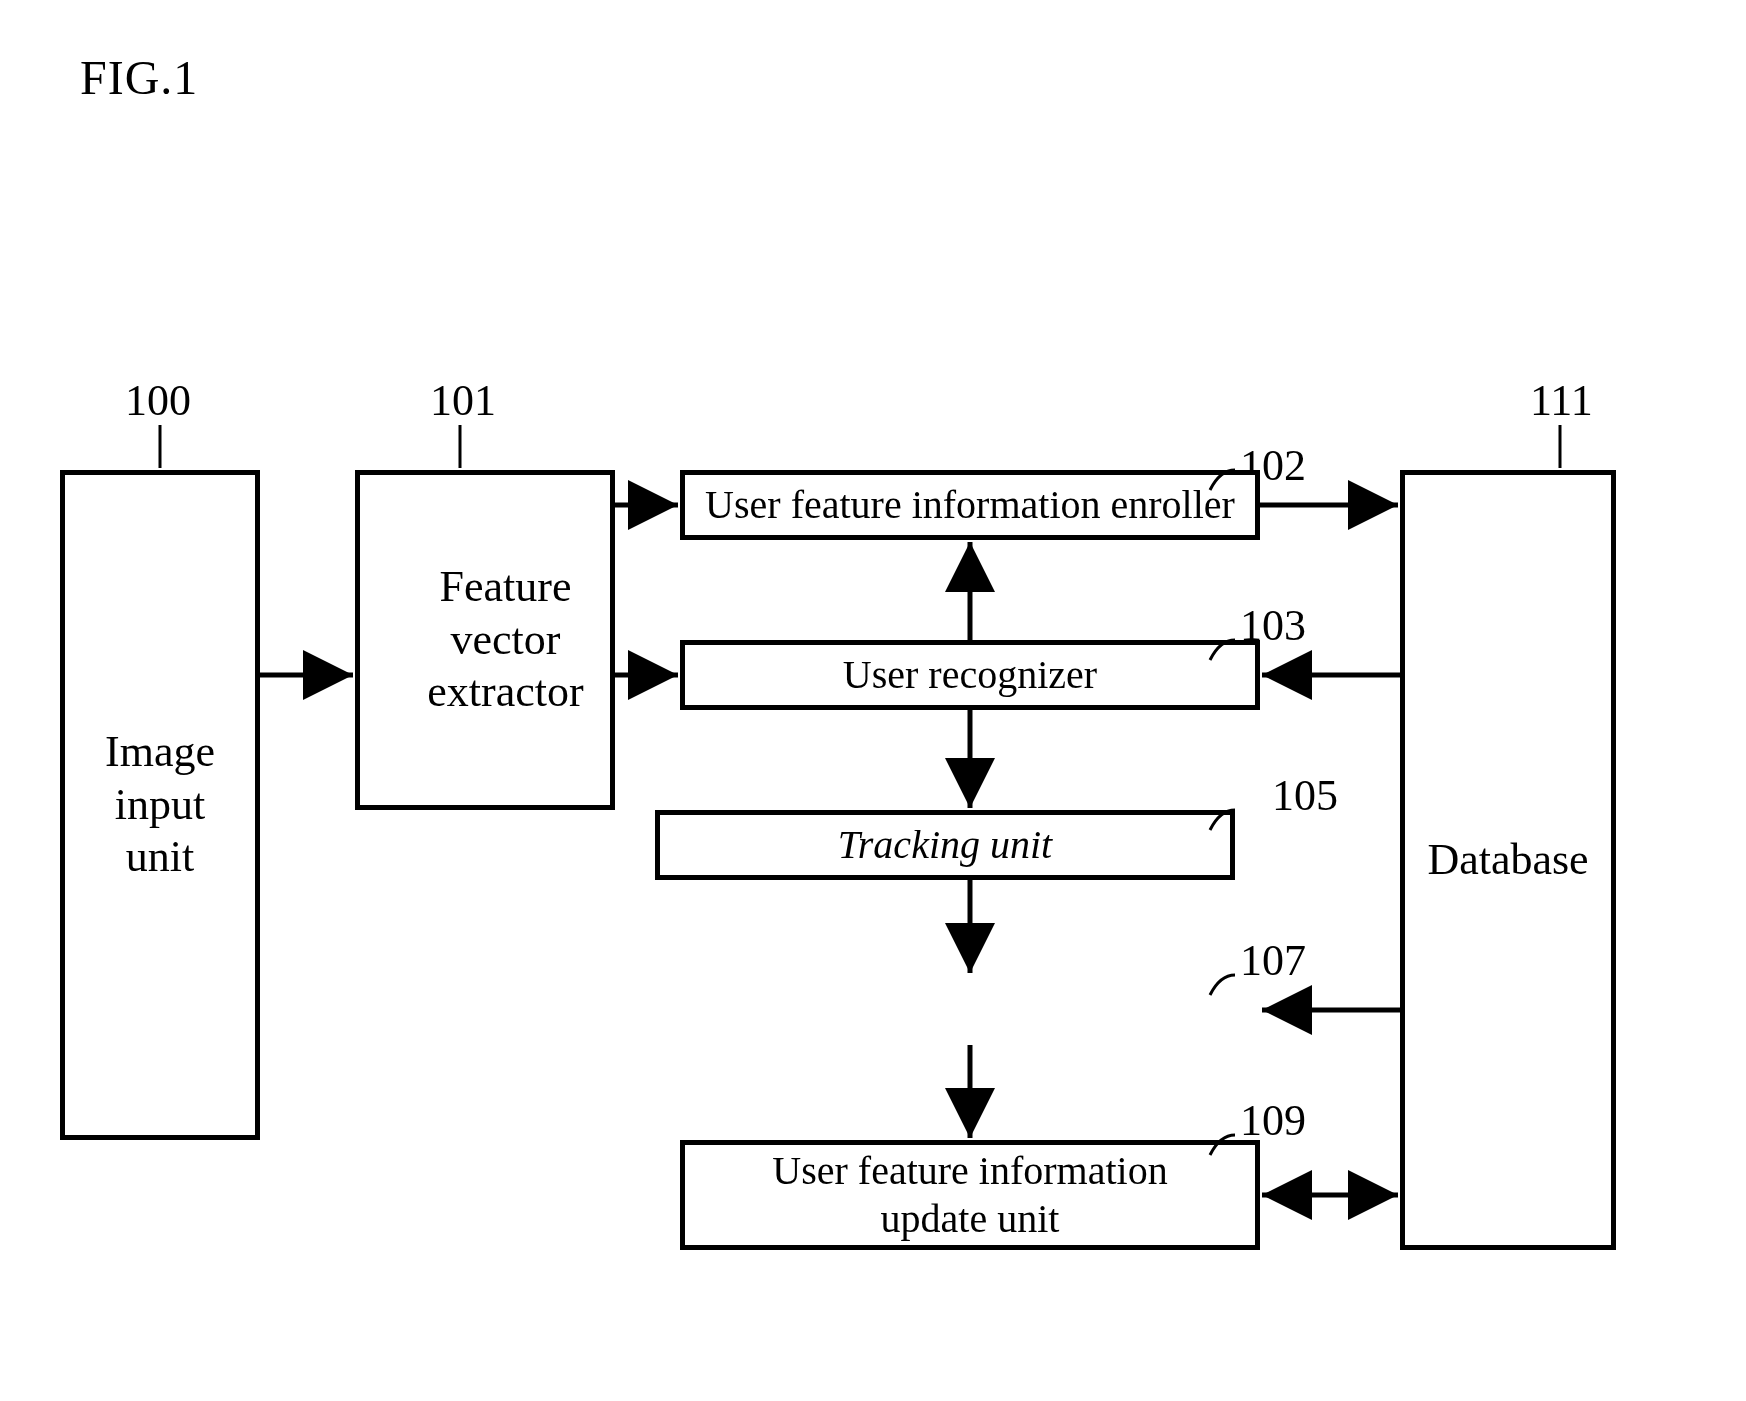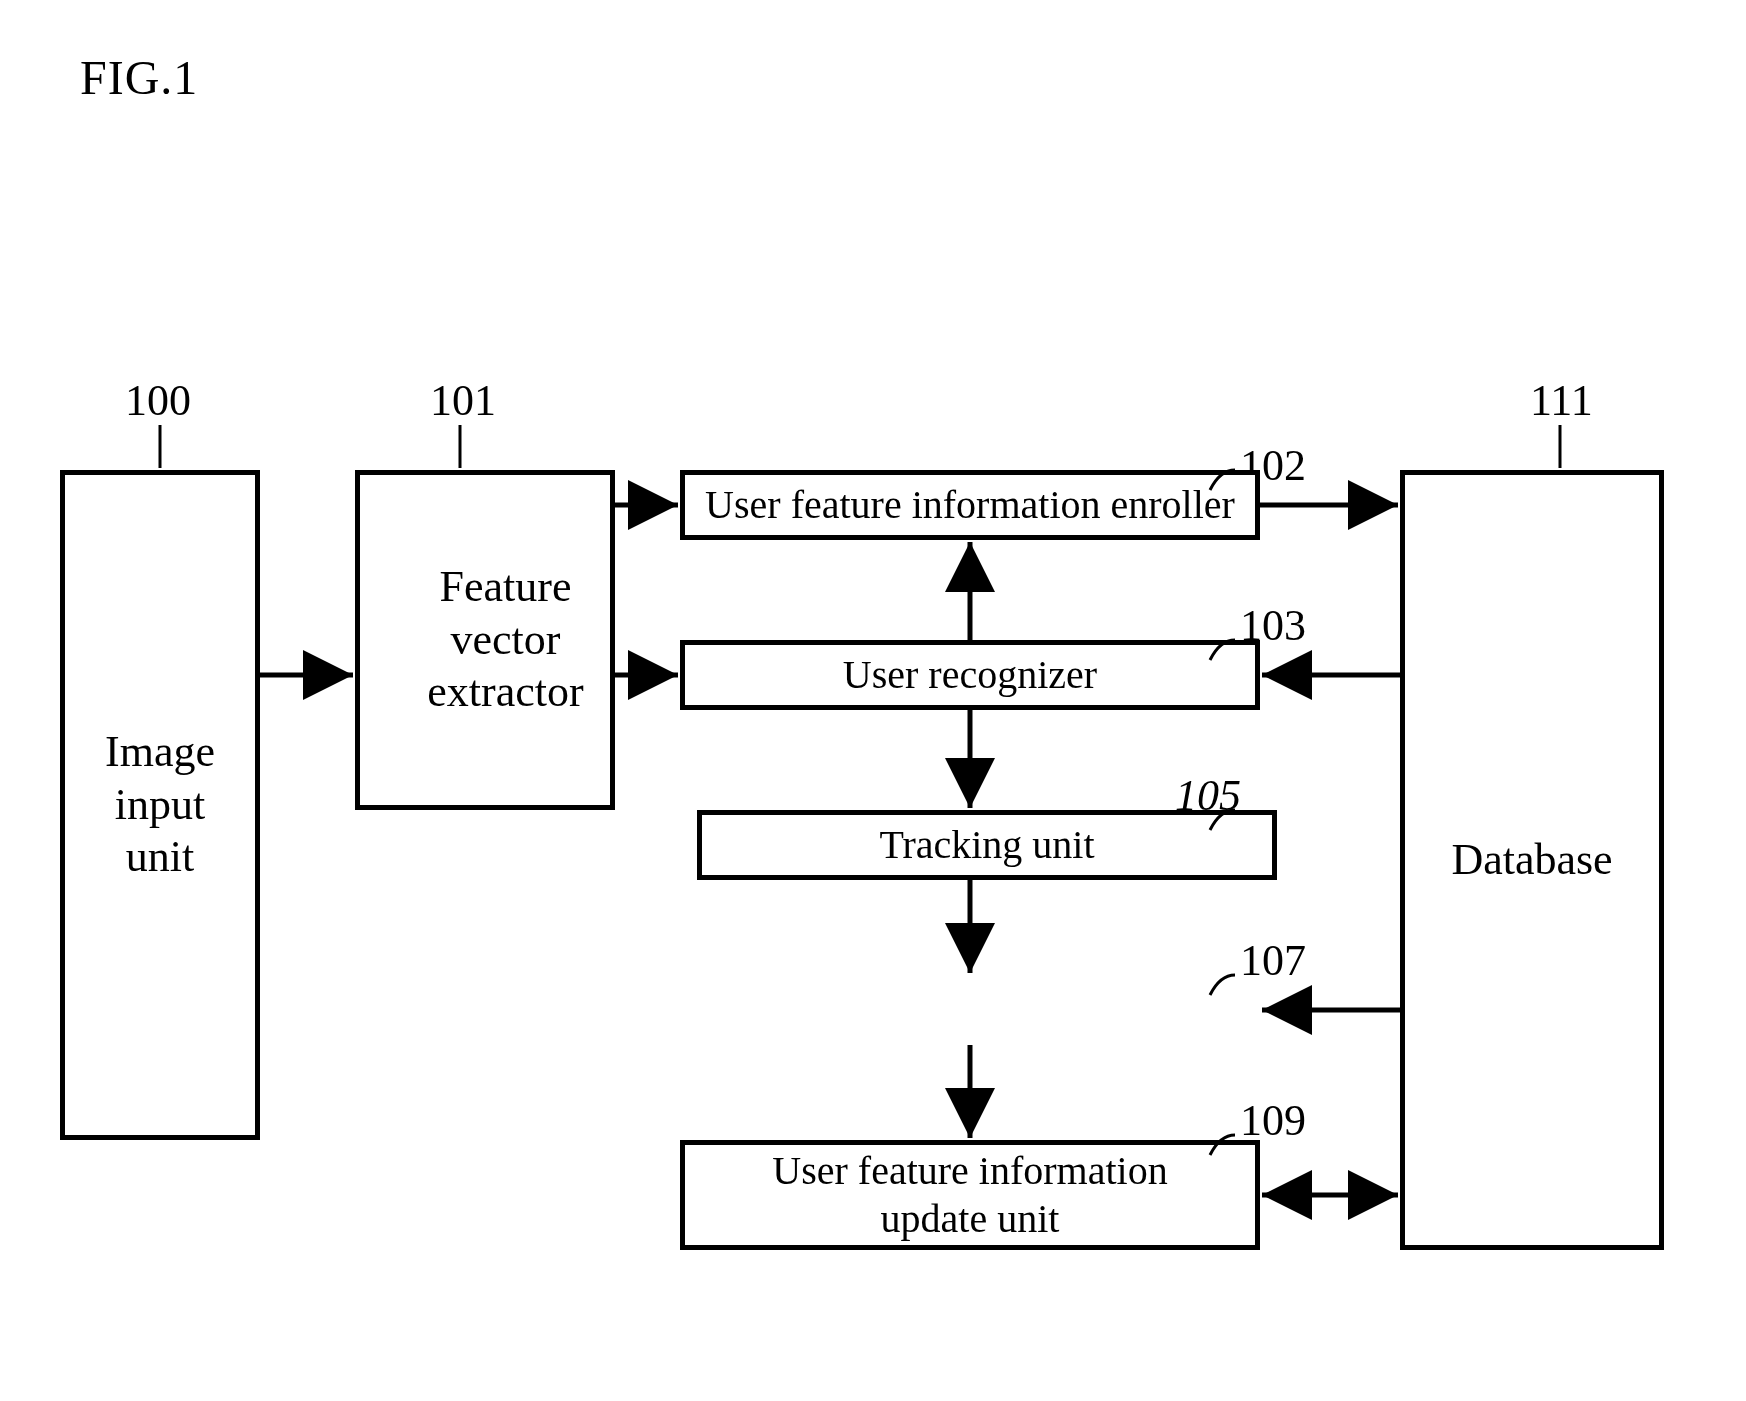--- a/index.html
+++ b/index.html
@@ -47,21 +47,21 @@
 <body>
 
 <div class="figure-title">FIG.1</div>
 
 <div class="diagram">
 
   <div class="ref-label" style="left:125px; top:375px;">100</div>
   <div class="ref-label" style="left:430px; top:375px;">101</div>
   <div class="ref-label" style="left:1240px; top:440px;">102</div>
   <div class="ref-label" style="left:1240px; top:600px;">103</div>
-  <div class="ref-label" style="left:1175px; top:770px;font-style:italic;">105</div>
+  <div class="ref-label" style="left:1272px; top:770px;">105</div>
   <div class="ref-label" style="left:1240px; top:935px;">107</div>
   <div class="ref-label" style="left:1240px; top:1095px;">109</div>
   <div class="ref-label" style="left:1530px; top:375px;">111</div>
 
   <div class="box" style="left:60px; top:470px; width:200px; height:670px; font-size:44px;">
     <span style="white-space:pre-line;">Image
 input
 unit</span>
   </div>
 
@@ -72,31 +72,31 @@
   </div>
 
   <div class="box" style="left:680px; top:470px; width:580px; height:70px;text-align:right;">
     <span>User feature information enroller</span>
   </div>
 
   <div class="box" style="left:680px; top:640px; width:580px; height:70px;">
     <span>User recognizer</span>
   </div>
 
-  <div class="box" style="left:697px; top:810px; width:580px; height:70px;">
+  <div class="box" style="left:655px; top:810px; width:580px; height:70px;font-style:italic;">
     <span>Tracking unit</span>
   </div>
 
 
   <div class="box" style="left:680px; top:1140px; width:580px; height:110px;">
     <span style="white-space:pre-line;">User feature information
 update unit</span>
   </div>
 
-  <div class="box" style="left:1400px; top:470px; width:264px; height:780px; font-size:44px;">
+  <div class="box" style="left:1400px; top:470px; width:216px; height:780px; font-size:44px;">
     <span>Database</span>
   </div>
 
   <svg width="1746" height="1401">
     <defs>
       <marker id="arrow" markerWidth="12" markerHeight="12" refX="10" refY="5" orient="auto">
         <path d="M0,0 L10,5 L0,10 Z" fill="#000"></path>
       </marker>
       <marker id="arrow-start" markerWidth="12" markerHeight="12" refX="0" refY="5" orient="auto">
         <path d="M10,0 L0,5 L10,10 Z" fill="#000"></path>

